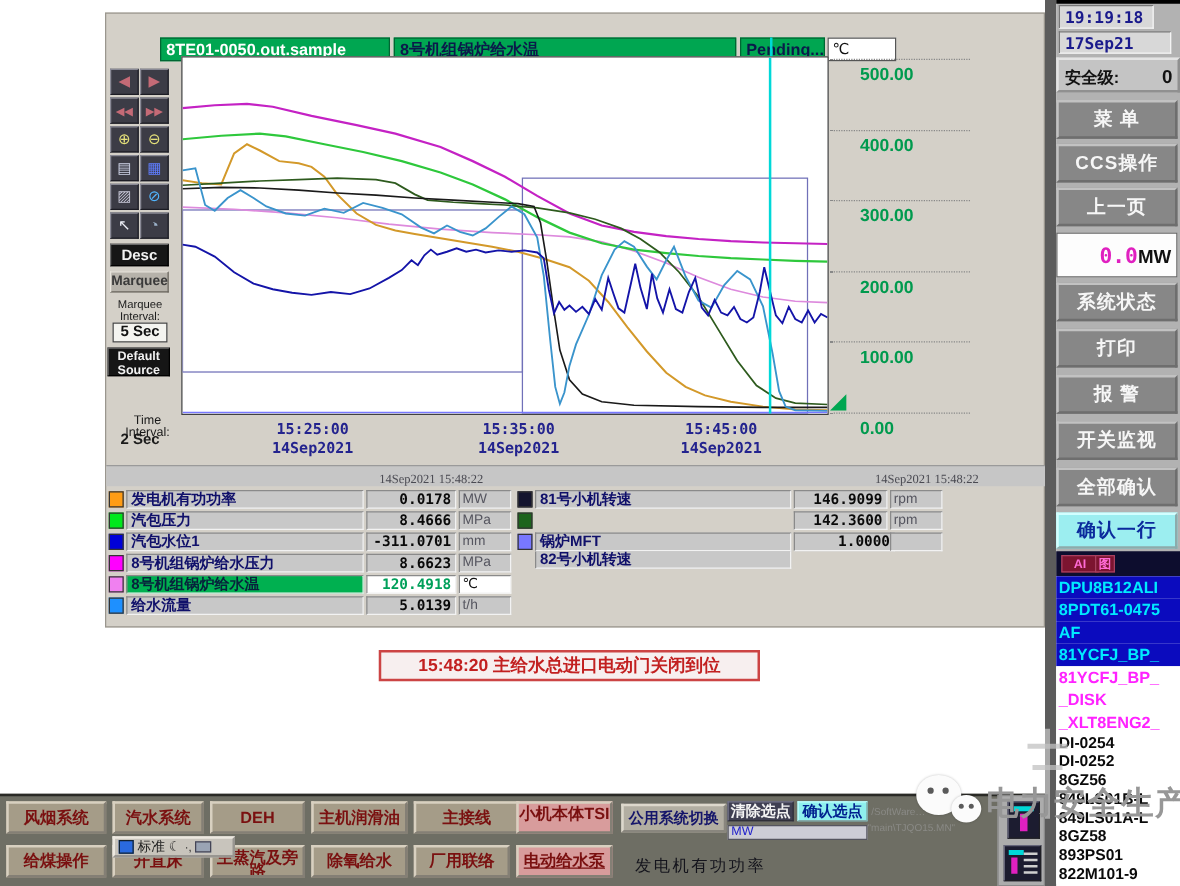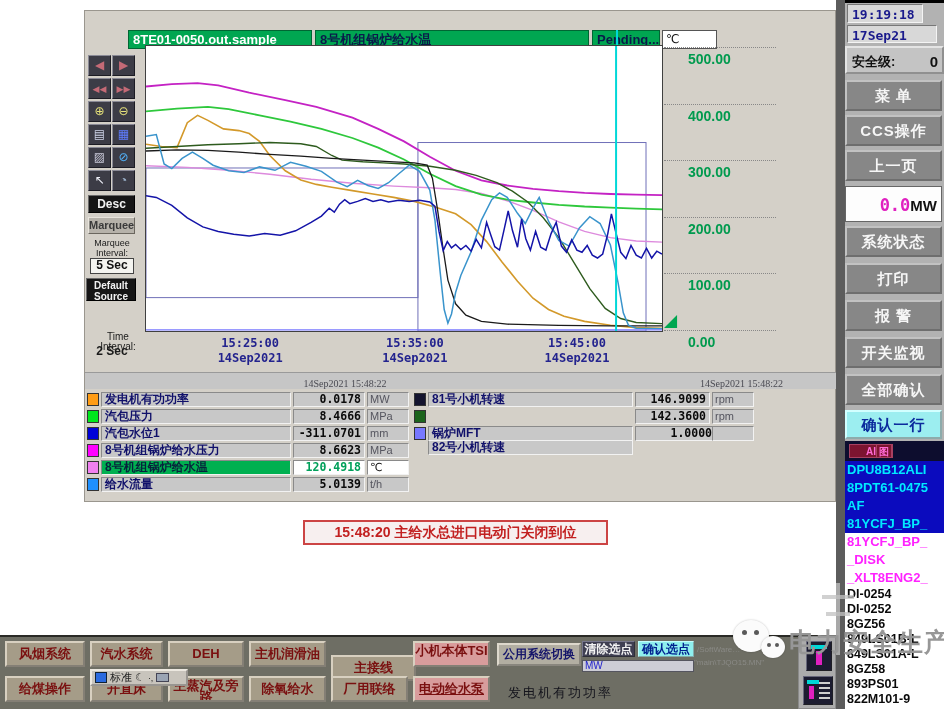--- a/index.html
+++ b/index.html
@@ -222,21 +222,21 @@
     </div>
 
   <div class="abs alarm-banner">15:48:20 主给水总进口电动门关闭到位</div>
 
   <div class="abs bottom-bar"></div>
   <div id="bottom-buttons">
       <div class="abs bb-btn" style="left: 5px; top: 641px; width: 80px; line-height: 22px; padding-top: 0px;">风烟系统</div>
       <div class="abs bb-btn" style="left: 90px; top: 641px; width: 73px; line-height: 22px; padding-top: 0px;">汽水系统</div>
       <div class="abs bb-btn" style="left: 168px; top: 641px; width: 76px; line-height: 22px; padding-top: 0px;">DEH</div>
       <div class="abs bb-btn" style="left: 249px; top: 641px; width: 77px; line-height: 22px; padding-top: 0px;">主机润滑油</div>
-      <div class="abs bb-btn" style="left: 331px; top: 641px; width: 85px; line-height: 22px; padding-top: 0px; margin-top: 14px;">主接线</div>
+      <div class="abs bb-btn" style="left: 331px; top: 641px; width: 85px; line-height: 22px; padding-top: 0px;">主接线</div>
       <div class="abs bb-btn pink" style="left: 413px; top: 641px; width: 77px; line-height: 11px; padding-top: 2px;">小机本体TSI</div>
       <div class="abs bb-btn" style="left: 5px; top: 676px; width: 80px; line-height: 22px; padding-top: 0px;">给煤操作</div>
       <div class="abs bb-btn" style="left: 90px; top: 676px; width: 73px; line-height: 22px; padding-top: 0px;">开直床</div>
       <div class="abs bb-btn" style="left: 168px; top: 676px; width: 76px; line-height: 11px; padding-top: 2px;">主蒸汽及旁路</div>
       <div class="abs bb-btn" style="left: 249px; top: 676px; width: 77px; line-height: 22px; padding-top: 0px;">除氧给水</div>
       <div class="abs bb-btn" style="left: 331px; top: 676px; width: 77px; line-height: 22px; padding-top: 0px;">厂用联络</div>
       <div class="abs bb-btn pink" style="left: 413px; top: 676px; width: 77px; line-height: 22px; padding-top: 0px; text-decoration: underline;">电动给水泵</div>
     </div>
   <div class="abs bb-util" style="left:497px;top:643px;width:84px;height:23px;line-height:19px;">公用系统切换</div>
   <div class="abs bb-clear" style="left:582px;top:641px;width:53px;height:16px;">清除选点</div>
@@ -288,21 +288,21 @@
   </div>
   <div id="sb-func">
       <div class="abs sb-btn" style="top: 226px;">系统状态</div>
       <div class="abs sb-btn" style="top: 263px;">打印</div>
       <div class="abs sb-btn" style="top: 300px;">报 警</div>
       <div class="abs sb-btn" style="top: 337px;">开关监视</div>
       <div class="abs sb-btn" style="top: 374px;">全部确认</div>
     </div>
   <div class="abs sb-btn sb-confirm" style="top:410px;height:29px;line-height:25px;">确认一行</div>
   <div class="abs sb-alarm-head">
-    <span class="sb-tag" style="left:4px;width:44px;">AI</span>
+    <span class="sb-tag" style="left:4px;width:30px;">AI</span>
     <span class="sb-tag" style="left:31px;width:16px;">图</span>
   </div>
   <div class="abs sb-list" id="sb-list">
       <div class="sb-item blue">DPU8B12ALI</div>
       <div class="sb-item blue">8PDT61-0475</div>
       <div class="sb-item blue">AF</div>
       <div class="sb-item blue">81YCFJ_BP_</div>
       <div class="sb-item mag">81YCFJ_BP_</div>
       <div class="sb-item mag">_DISK</div>
       <div class="sb-item mag">_XLT8ENG2_</div>

